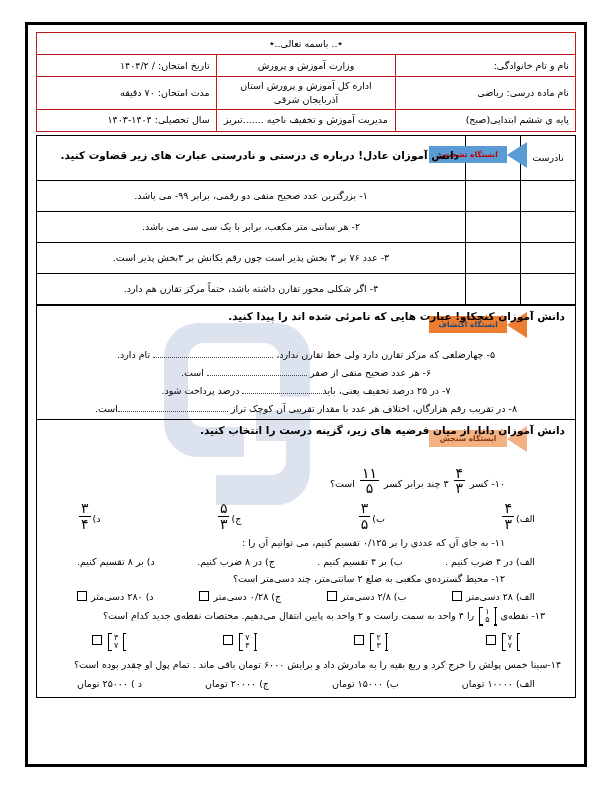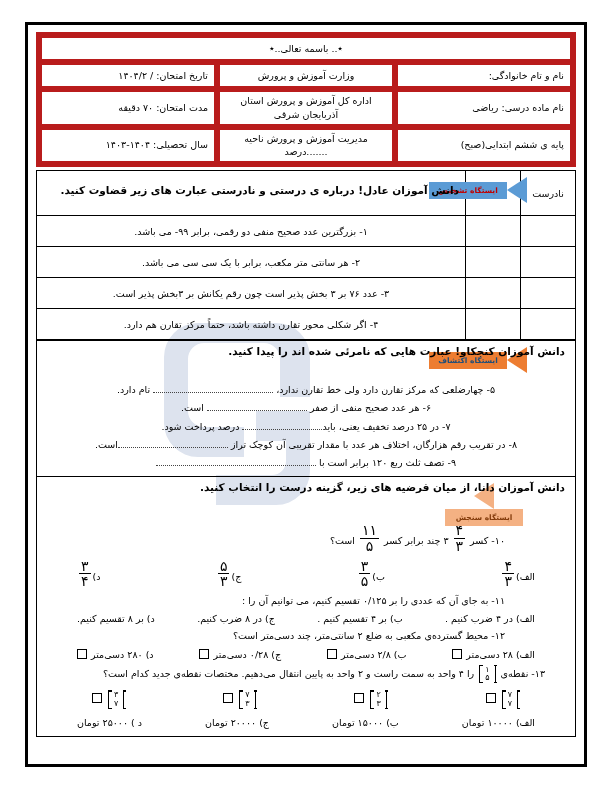--- a/index.html
+++ b/index.html
@@ -46,21 +46,21 @@
     width: 540px;
     z-index: 2;
   }
 
   table.hdr {
     width: 100%;
     border-collapse: collapse;
     table-layout: fixed;
   }
   table.hdr td {
-    border: 6px solid #b91c1c;
+    border: 1px solid #b91c1c;
     padding: 2px 6px;
     font-size: 9.5px;
     line-height: 1.45;
     height: 17px;
     vertical-align: middle;
   }
   td.basmala {
     text-align: center;
     font-size: 9px;
     height: 19px;
@@ -142,21 +142,21 @@
     box-sizing: border-box;
   }
   .arrow.a1 { left: 392px; }
   .arrow.a1 .head { border-right: 20px solid #5B9BD5; }
   .arrow.a1 .body { background: #5B9BD5; color: #C00000; width: 78px; }
 
   .arrow.a2 { left: 392px; }
   .arrow.a2 .head { border-right: 20px solid #ED7D31; }
   .arrow.a2 .body { background: #ED7D31; color: #1F4E79; width: 78px; }
 
-  .arrow.a3 { left: 408px; flex-direction: column; }
+  .arrow.a3 { left: 392px; }
   .arrow.a3 .head { border-right: 20px solid #F4B183; }
   .arrow.a3 .body { background: #F4B183; color: #843C0C; width: 78px; }
 
   .fill-line {
     display: inline-block;
     border-bottom: 1px dotted #444;
     vertical-align: baseline;
   }
 
   .q {
@@ -245,21 +245,21 @@
       <td class="ctr">وزارت آموزش و پرورش</td>
       <td class="rgt" style="width:125px">تاریخ امتحان:    / ۱۴۰۴/۲</td>
     </tr>
     <tr>
       <td class="rgt">نام ماده درسی: ریاضی</td>
       <td class="ctr">اداره کل آموزش و پرورش استان آذربایجان شرقی</td>
       <td class="rgt">مدت امتحان: ۷۰ دقیقه</td>
     </tr>
     <tr>
       <td class="rgt">پایه ی ششم ابتدایی(صبح)</td>
-      <td class="ctr">مدیریت آموزش و پرورش ناحیه .......درصد</td>
+      <td class="ctr">مدیریت آموزش و تخفیف ناحیه .......تبریز</td>
       <td class="rgt">سال تحصیلی: ۱۴۰۴-۱۴۰۳</td>
     </tr>
   </tbody>
     </table>
 
   <table class="tf">
     <tbody>
         <tr>
       <td class="tf-col">نادرست</td>
       <td class="tf-col">درست</td>
@@ -312,23 +312,20 @@
     </div>
 
     <div class="q center">
       <span>۷-  در ۲۵ درصد تخفیف یعنی، باید</span><span class="fill-line" style="width:80px"></span><span> درصد پرداخت شود.</span>
     </div>
 
     <div class="q center">
       <span>۸- در تقریب رقم هزارگان، اختلاف هر عدد  با مقدار تقریبی آن کوچک تراز </span><span class="fill-line" style="width:110px"></span><span>است.</span>
     </div>
 
-    <div class="q center" style="padding-bottom:6px">
-      <span>۹-  تصف ثلث ربع ۱۲۰ برابر است با </span><span class="fill-line" style="width:160px"></span>
-    </div>
   </div>
 
   <div class="section-box">
     <div class="section-head">
       <span class="arrow a3">
         <span class="head"></span>
         <span class="body">ایستگاه سنجش</span>
       </span>
       <span class="section-title" style="top:4px;">دانش آموزان دانا، از میان فرضیه های زیر، گزینه درست را انتخاب کنید.</span>
     </div>
@@ -362,20 +359,21 @@
     <div class="q" style="padding-right:30px">
       <span>۱۳- نقطه‌ی </span><span class="coord"><span class="a">۱</span><span class="b">۵</span></span><span> را ۴ واحد به سمت راست و ۲ واحد به پایین انتقال می‌دهیم. مختصات نقطه‌ی جدید کدام است؟</span>
     </div>
     <div class="opts" style="padding:5px 55px">
       <span><span class="coord"><span class="a">۷</span><span class="b">۷</span></span><span class="chk"></span></span>
       <span><span class="coord"><span class="a">۲</span><span class="b">۳</span></span><span class="chk"></span></span>
       <span><span class="coord"><span class="a">۷</span><span class="b">۳</span></span><span class="chk"></span></span>
       <span><span class="coord"><span class="a">۳</span><span class="b">۷</span></span><span class="chk"></span></span>
     </div>
 
+    <div class="q" style="padding-right:14px">۱۴-سینا خمس پولش را خرج کرد و ربع بقیه را به مادرش داد و برایش  ۶۰۰۰ تومان باقی ماند . تمام پول او چقدر بوده است؟</div>
     <div class="opts" style="padding-bottom:8px">
       <span>الف) ۱۰۰۰۰ تومان</span>
       <span>ب) ۱۵۰۰۰ تومان</span>
       <span>ج) ۲۰۰۰۰ تومان</span>
       <span>د ) ۲۵۰۰۰ تومان</span>
     </div>
   </div>
 
 </div>
 

